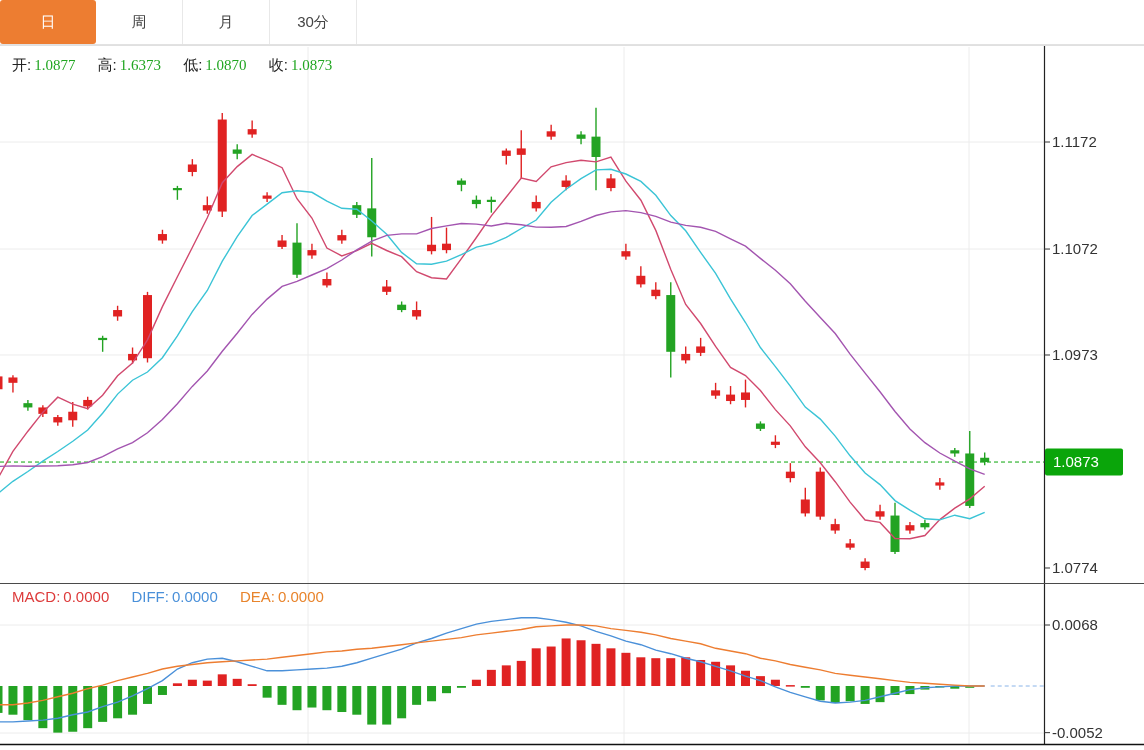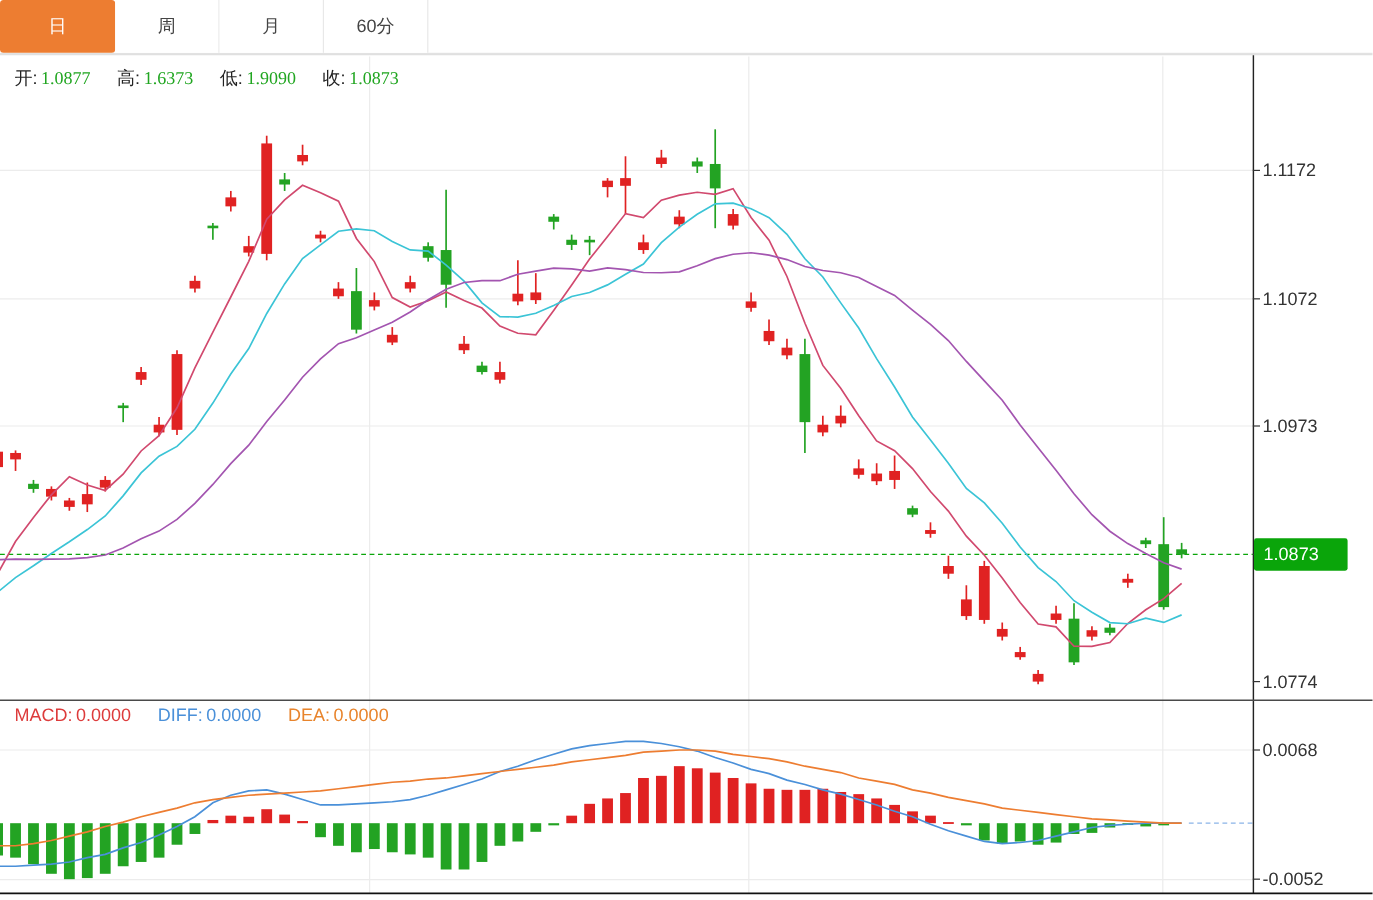--- a/index.html
+++ b/index.html
@@ -30,21 +30,21 @@
 </style>
 </head>
 <body>
 
 <div class="app">
 
   <div class="tabbar">
     <div class="tab active">日</div>
     <div class="tab">周</div>
     <div class="tab">月</div>
-    <div class="tab">60分</div>
+    <div class="tab">30分</div>
   </div>
 
   <svg id="chart-svg" width="1144" height="750">
       <g>
         <line x1="308" y1="47" x2="308" y2="745" stroke="#ececec" stroke-width="1"></line>
         <line x1="624" y1="47" x2="624" y2="745" stroke="#ececec" stroke-width="1"></line>
         <line x1="969" y1="47" x2="969" y2="745" stroke="#ececec" stroke-width="1"></line>
         <line x1="0" y1="142" x2="1044" y2="142" stroke="#ececec" stroke-width="1"></line>
         <line x1="0" y1="249.03500000000008" x2="1044" y2="249.03500000000008" stroke="#ececec" stroke-width="1"></line>
         <line x1="0" y1="354.9996500000003" x2="1044" y2="354.9996500000003" stroke="#ececec" stroke-width="1"></line>
@@ -287,21 +287,21 @@
         <line x1="1044" y1="625.004" x2="1050" y2="625.004" stroke="#333333"></line>
         <text x="1052" y="630.004">0.0068</text>
         <line x1="1044" y1="732.644" x2="1050" y2="732.644" stroke="#333333"></line>
         <text x="1052" y="737.644">-0.0052</text>
       </g>
     </svg>
 
   <div class="legend row-ohlc">
     <span class="lbl">开:</span><span class="g val">1.0877</span>
     <span class="lbl">高:</span><span class="g val">1.6373</span>
-    <span class="lbl">低:</span><span class="g val">1.9090</span>
+    <span class="lbl">低:</span><span class="g val">1.0870</span>
     <span class="lbl">收:</span><span class="g val">1.0873</span>
   </div>
 
 
   <div class="legend row-macd">
     <span class="macd-r">MACD:</span><span class="macd-r val">0.0000</span>
     <span class="diff-b">DIFF:</span><span class="diff-b val">0.0000</span>
     <span class="dea-o">DEA:</span><span class="dea-o val">0.0000</span>
   </div>
 

